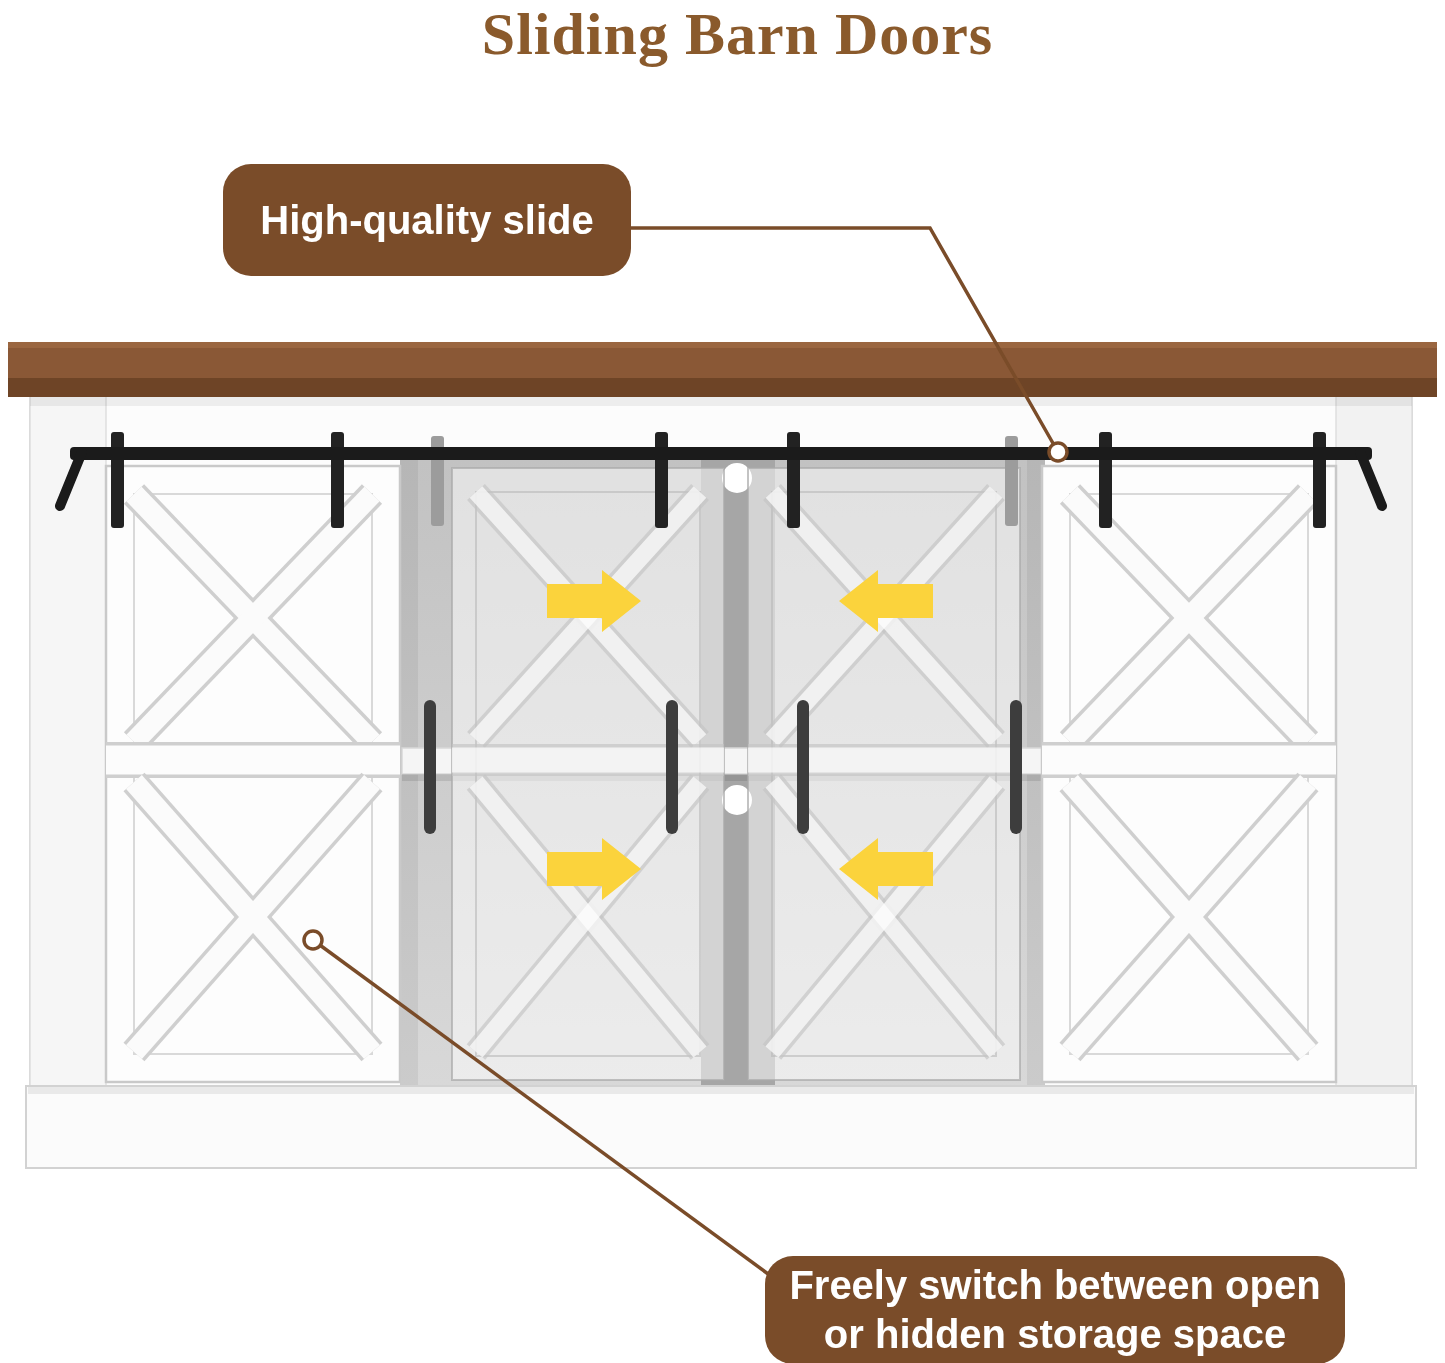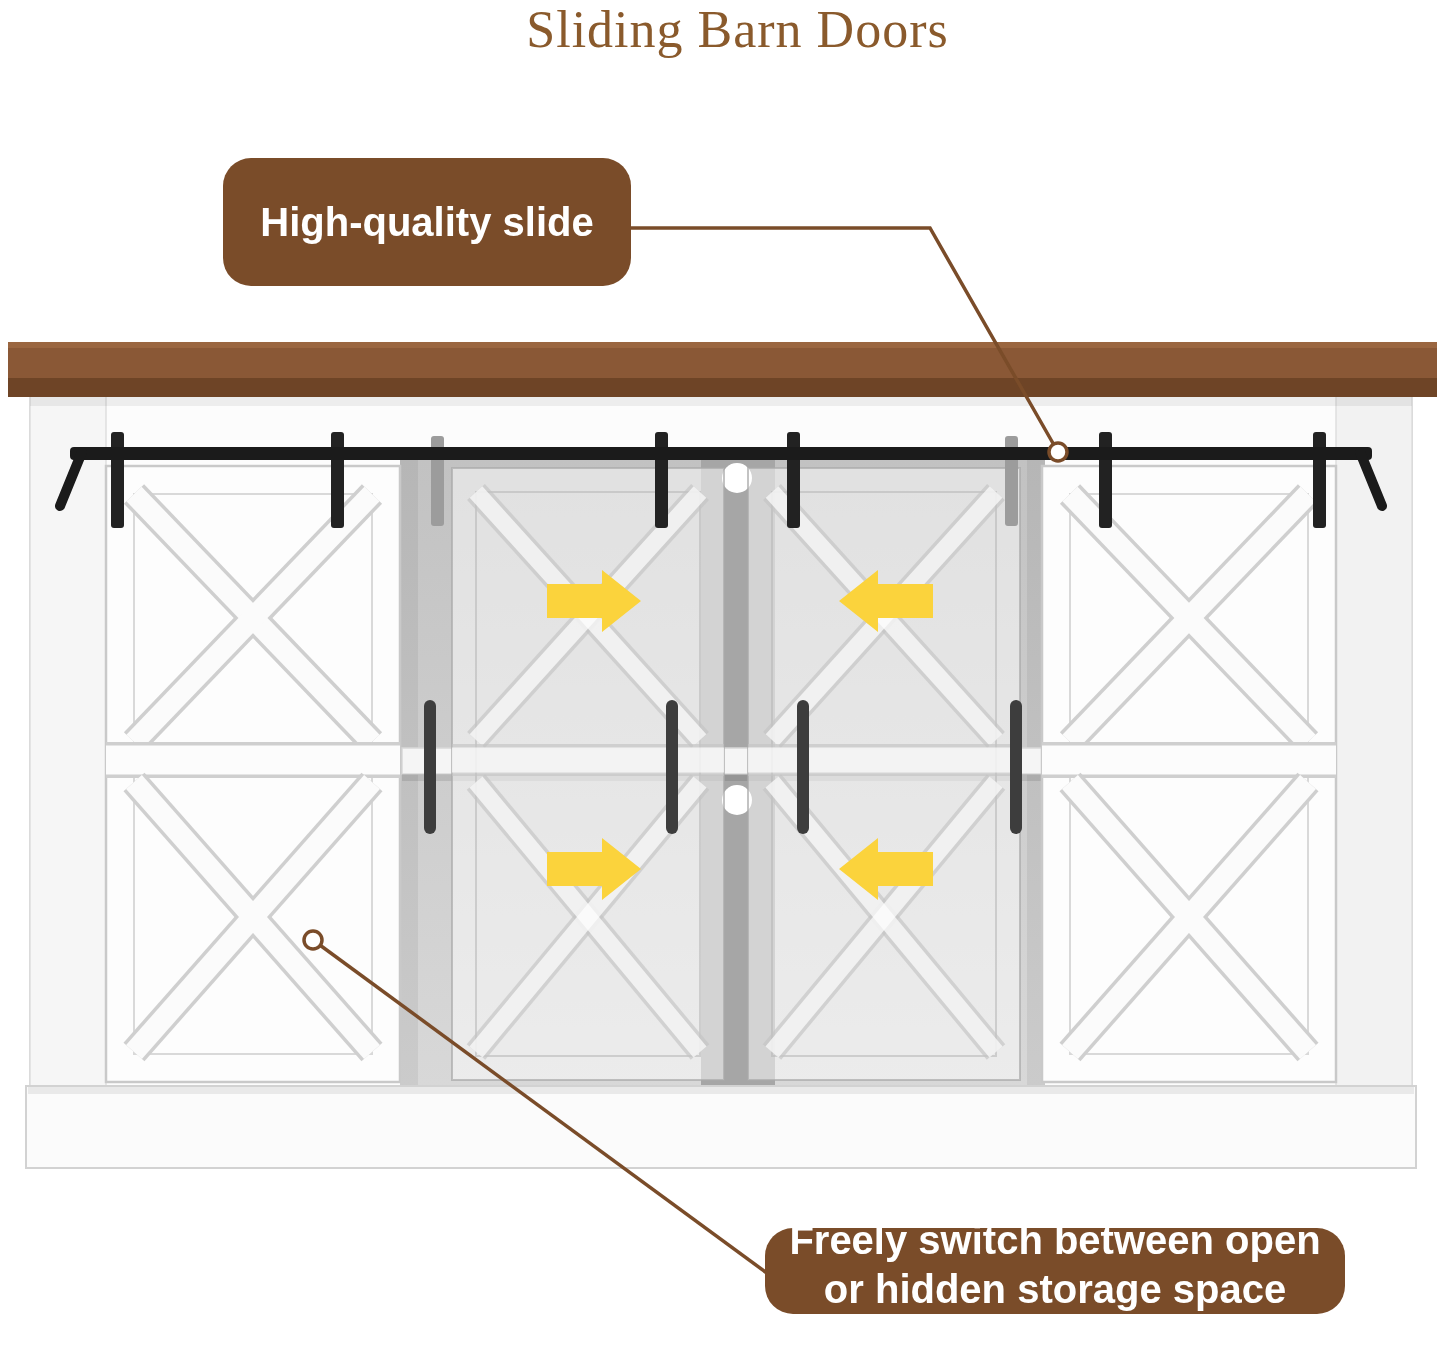--- a/index.html
+++ b/index.html
@@ -12,22 +12,22 @@
     position: relative;
     width: 1445px; height: 1363px;
     background: #ffffff;
     overflow: hidden;
   }
   .title {
     position: absolute;
     top: 0; left: 0; width: 100%;
     text-align: center;
     font-family: "Liberation Serif", serif;
-    font-weight: normal;
-    font-size: 52px;
+    font-weight: bold;
+    font-size: 60px;
     color: #8a5a2c;
     letter-spacing: 1px;
     padding-left: 30px;
   }
   .scene {
     position: absolute;
     left: 0; top: 0;
     width: 1445px; height: 1363px;
   }
   .callout {
@@ -38,22 +38,22 @@
     display: flex;
     flex-direction: column;
     align-items: center;
     justify-content: center;
     text-align: center;
     font-size: 40px;
     font-weight: bold;
     line-height: 1.22;
     z-index: 5;
   }
-  .callout.top    { left: 223px; top: 158px;  width: 408px; height: 128px; }
-  .callout.bottom { left: 765px; top: 1228px; width: 580px; height: 86px; justify-content: flex-end; }
+  .callout.top    { left: 223px; top: 164px;  width: 408px; height: 112px; }
+  .callout.bottom { left: 765px; top: 1256px; width: 580px; height: 108px; }
 </style>
 </head>
 <body>
 
 <div class="stage">
 
   <svg class="scene" viewBox="0 0 1445 1363" aria-hidden="true">
     <defs>
       <linearGradient id="intGrad" x1="0" y1="0" x2="0" y2="1">
         <stop offset="0" stop-color="#c2c2c2"></stop>

